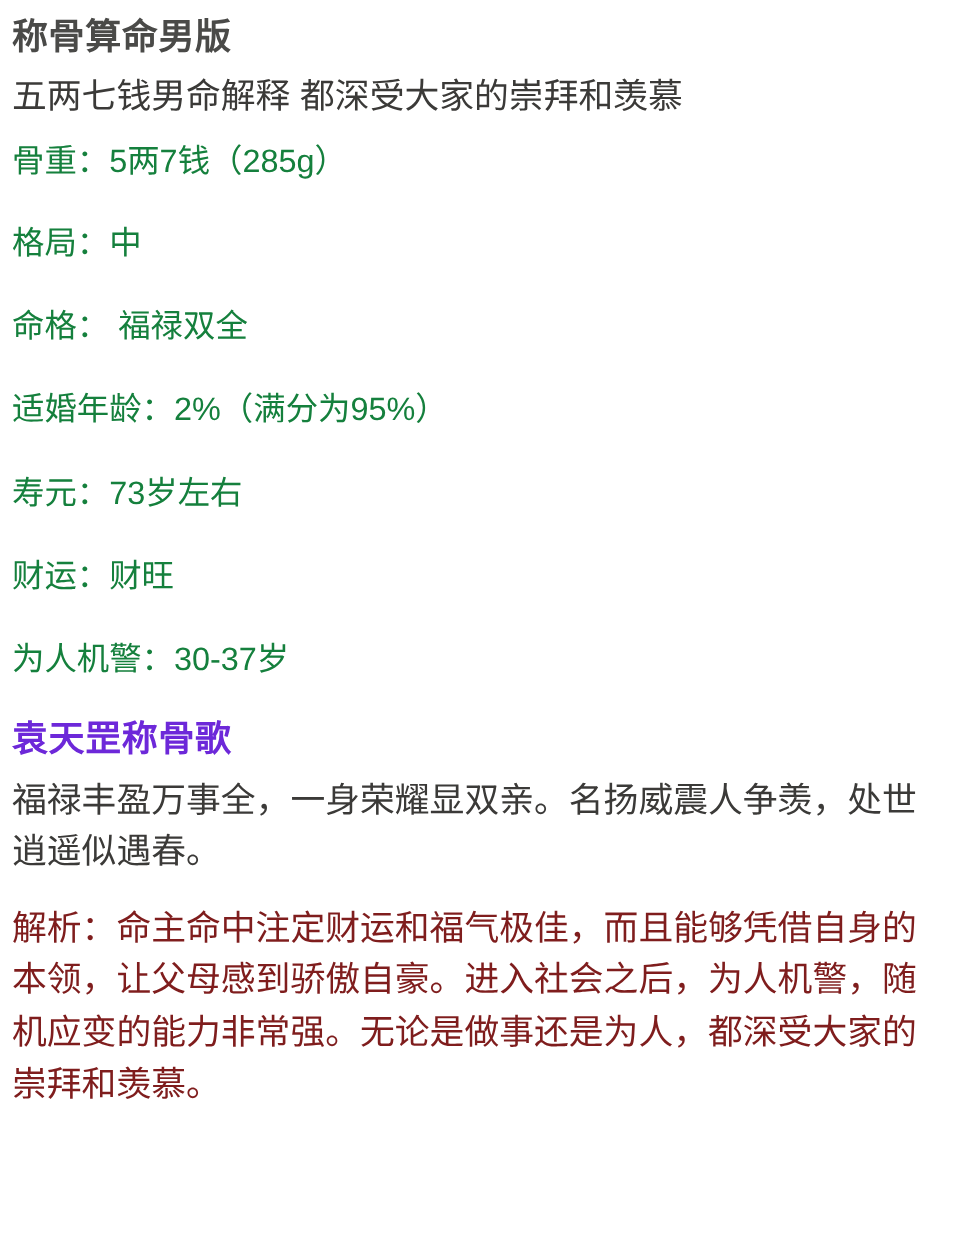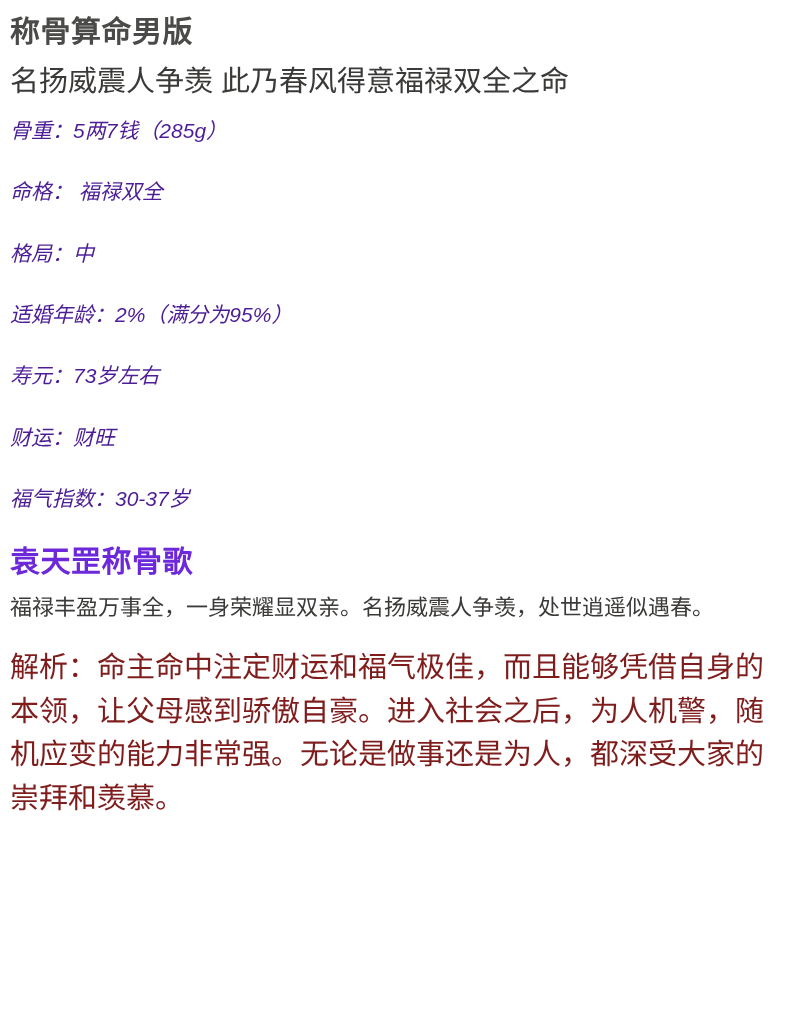--- a/index.html
+++ b/index.html
@@ -37,77 +37,76 @@
     margin: 26px 0 10px 0;
     font-family: Liberation Mono, monospace;
   }
   .lead {
     font-size: 29px;
     line-height: 1.35;
     color: #3b3a38;
     margin: 12px 0 16px 0;
   }
   .field {
-    font-size: 21px;
+    font-size: 27px;
     line-height: 1.3;
-    color: #4c1d95;
+    color: #15803d;
     margin: 0 0 34px 0;
-    font-style: italic;
   }
   .field:last-of-type {
     margin-bottom: 0;
   }
   .poem {
-    font-size: 22px;
+    font-size: 29px;
     line-height: 1.45;
     color: #3b3a38;
     margin: 10px 0 22px 0;
   }
   .analysis {
     font-size: 29px;
     line-height: 1.5;
     color: #7f1d1d;
     margin: 0;
   }
 </style>
 </head>
 <body>
 
 <div class="page">
 
   <h1 class="heading">称骨算命男版</h1>
 
-  <p class="lead">名扬威震人争羡 此乃春风得意福禄双全之命</p>
+  <p class="lead">五两七钱男命解释 都深受大家的崇拜和羡慕</p>
 
   <p class="field">
     <span>骨重：</span><span>5两7钱（285g）</span>
   </p>
 
   <p class="field">
-    <span>命格：</span><span> 福禄双全</span>
+    <span>格局：</span><span>中</span>
   </p>
 
   <p class="field">
-    <span>格局：</span><span>中</span>
+    <span>命格：</span><span> 福禄双全</span>
   </p>
 
   <p class="field">
     <span>适婚年龄：</span><span>2%（满分为95%）</span>
   </p>
 
   <p class="field">
     <span>寿元：</span><span>73岁左右</span>
   </p>
 
   <p class="field">
     <span>财运：</span><span>财旺</span>
   </p>
 
   <p class="field">
-    <span>福气指数：</span><span>30-37岁</span>
+    <span>为人机警：</span><span>30-37岁</span>
   </p>
 
   <h2 class="heading-2">袁天罡称骨歌</h2>
 
   <p class="poem">福禄丰盈万事全，一身荣耀显双亲。名扬威震人争羡，处世逍遥似遇春。</p>
 
   <p class="analysis">
     <span>解析：</span><span>命主命中注定财运和福气极佳，而且能够凭借自身的本领，让父母感到骄傲自豪。进入社会之后，为人机警，随机应变的能力非常强。无论是做事还是为人，都深受大家的崇拜和羡慕。</span>
   </p>
 

